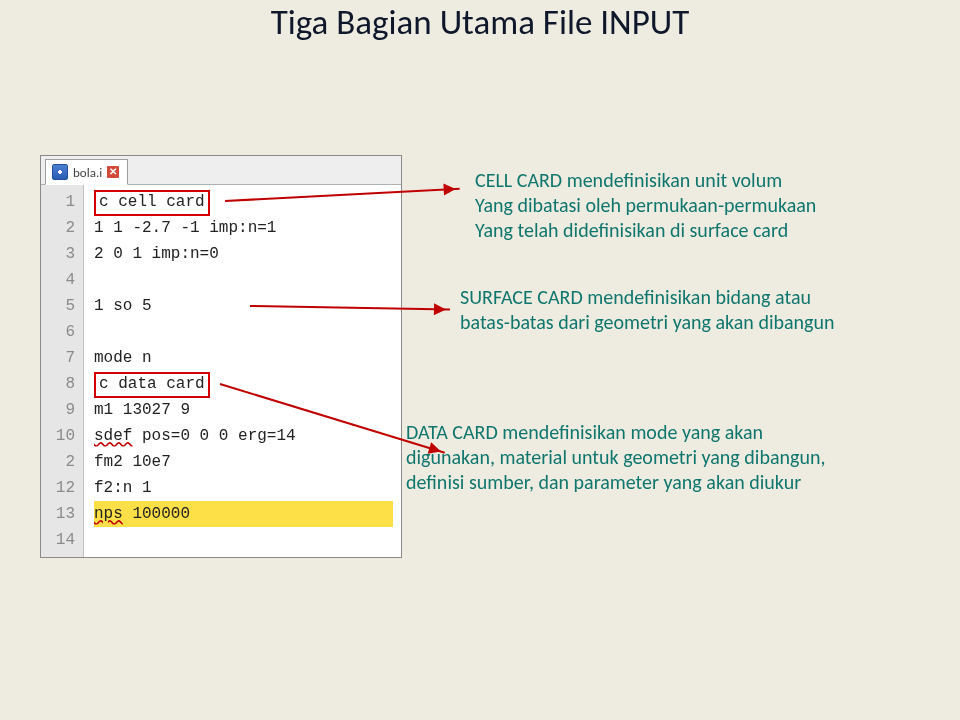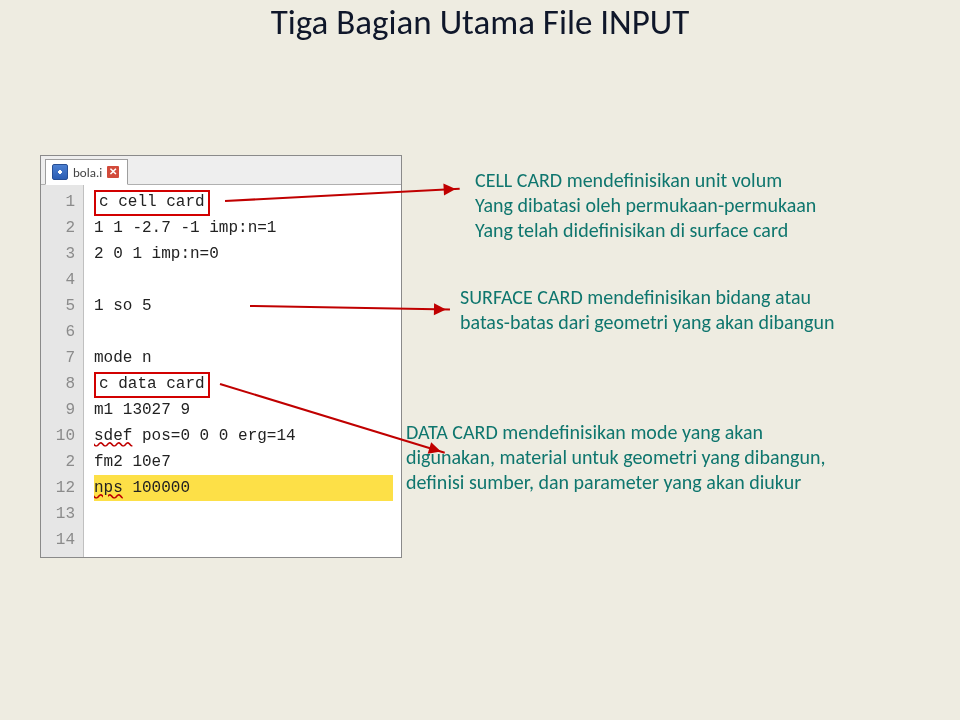--- a/index.html
+++ b/index.html
@@ -179,20 +179,21 @@
         <div class="code-row">1 1 -2.7 -1 imp:n=1</div>
         <div class="code-row">2 0 1 imp:n=0</div>
         <div class="code-row"></div>
         <div class="code-row">1 so 5</div>
         <div class="code-row"></div>
         <div class="code-row">mode n</div>
         <div class="code-row"><span class="boxed">c data card</span></div>
         <div class="code-row">m1 13027 9</div>
         <div class="code-row"><span class="squiggly">sdef</span><span> pos=0 0 0 erg=14</span></div>
         <div class="code-row">fm2 10e7</div>
+        <div class="code-row">f2:n 1</div>
         <div class="code-row current-line"><span class="squiggly">nps</span><span> 100000</span></div>
       </div>
   </div>
 </div>
 
 <div class="arrow" style="left:225px; top:200px; width:235px; transform:rotate(-3deg);"></div>
 <div class="arrow" style="left:250px; top:305px; width:200px; transform:rotate(1deg);"></div>
 <div class="arrow" style="left:220px; top:383px; width:235px; transform:rotate(17deg);"></div>
 
 <div class="anno" style="left:475px; top:168px; width:450px;">CELL CARD mendefinisikan unit volum<br>Yang dibatasi oleh permukaan-permukaan<br>Yang telah didefinisikan di surface card</div>

